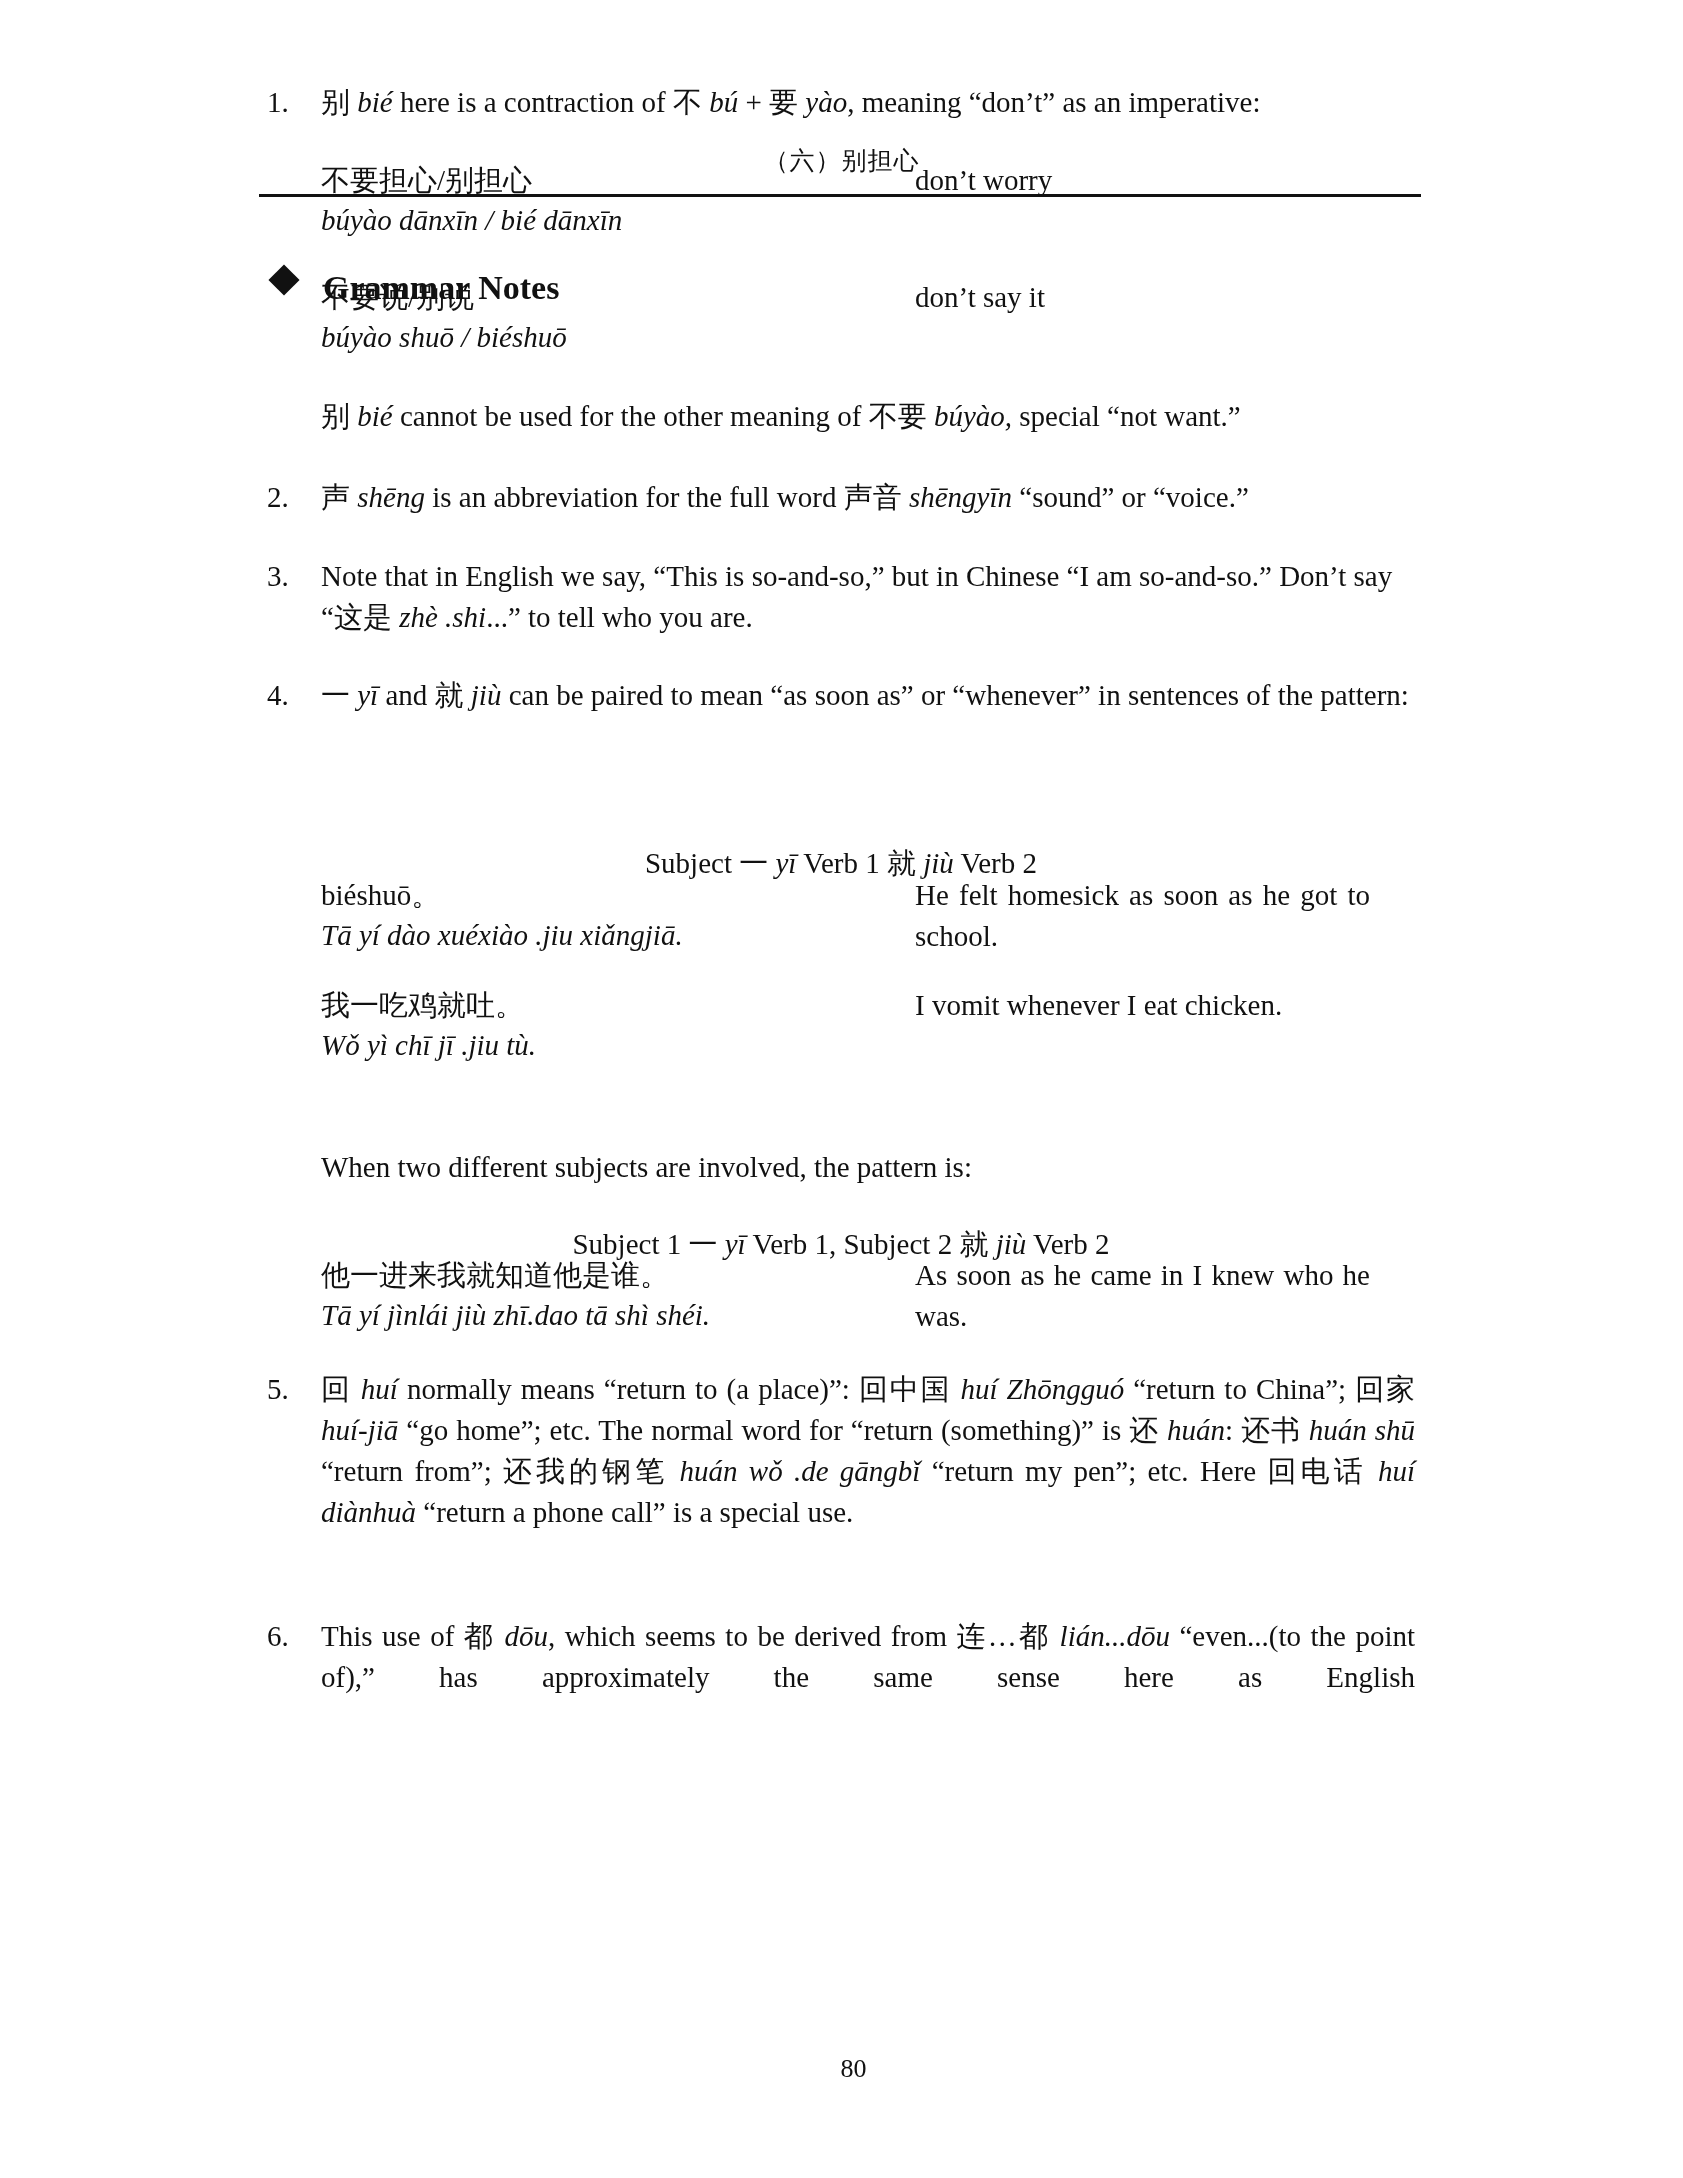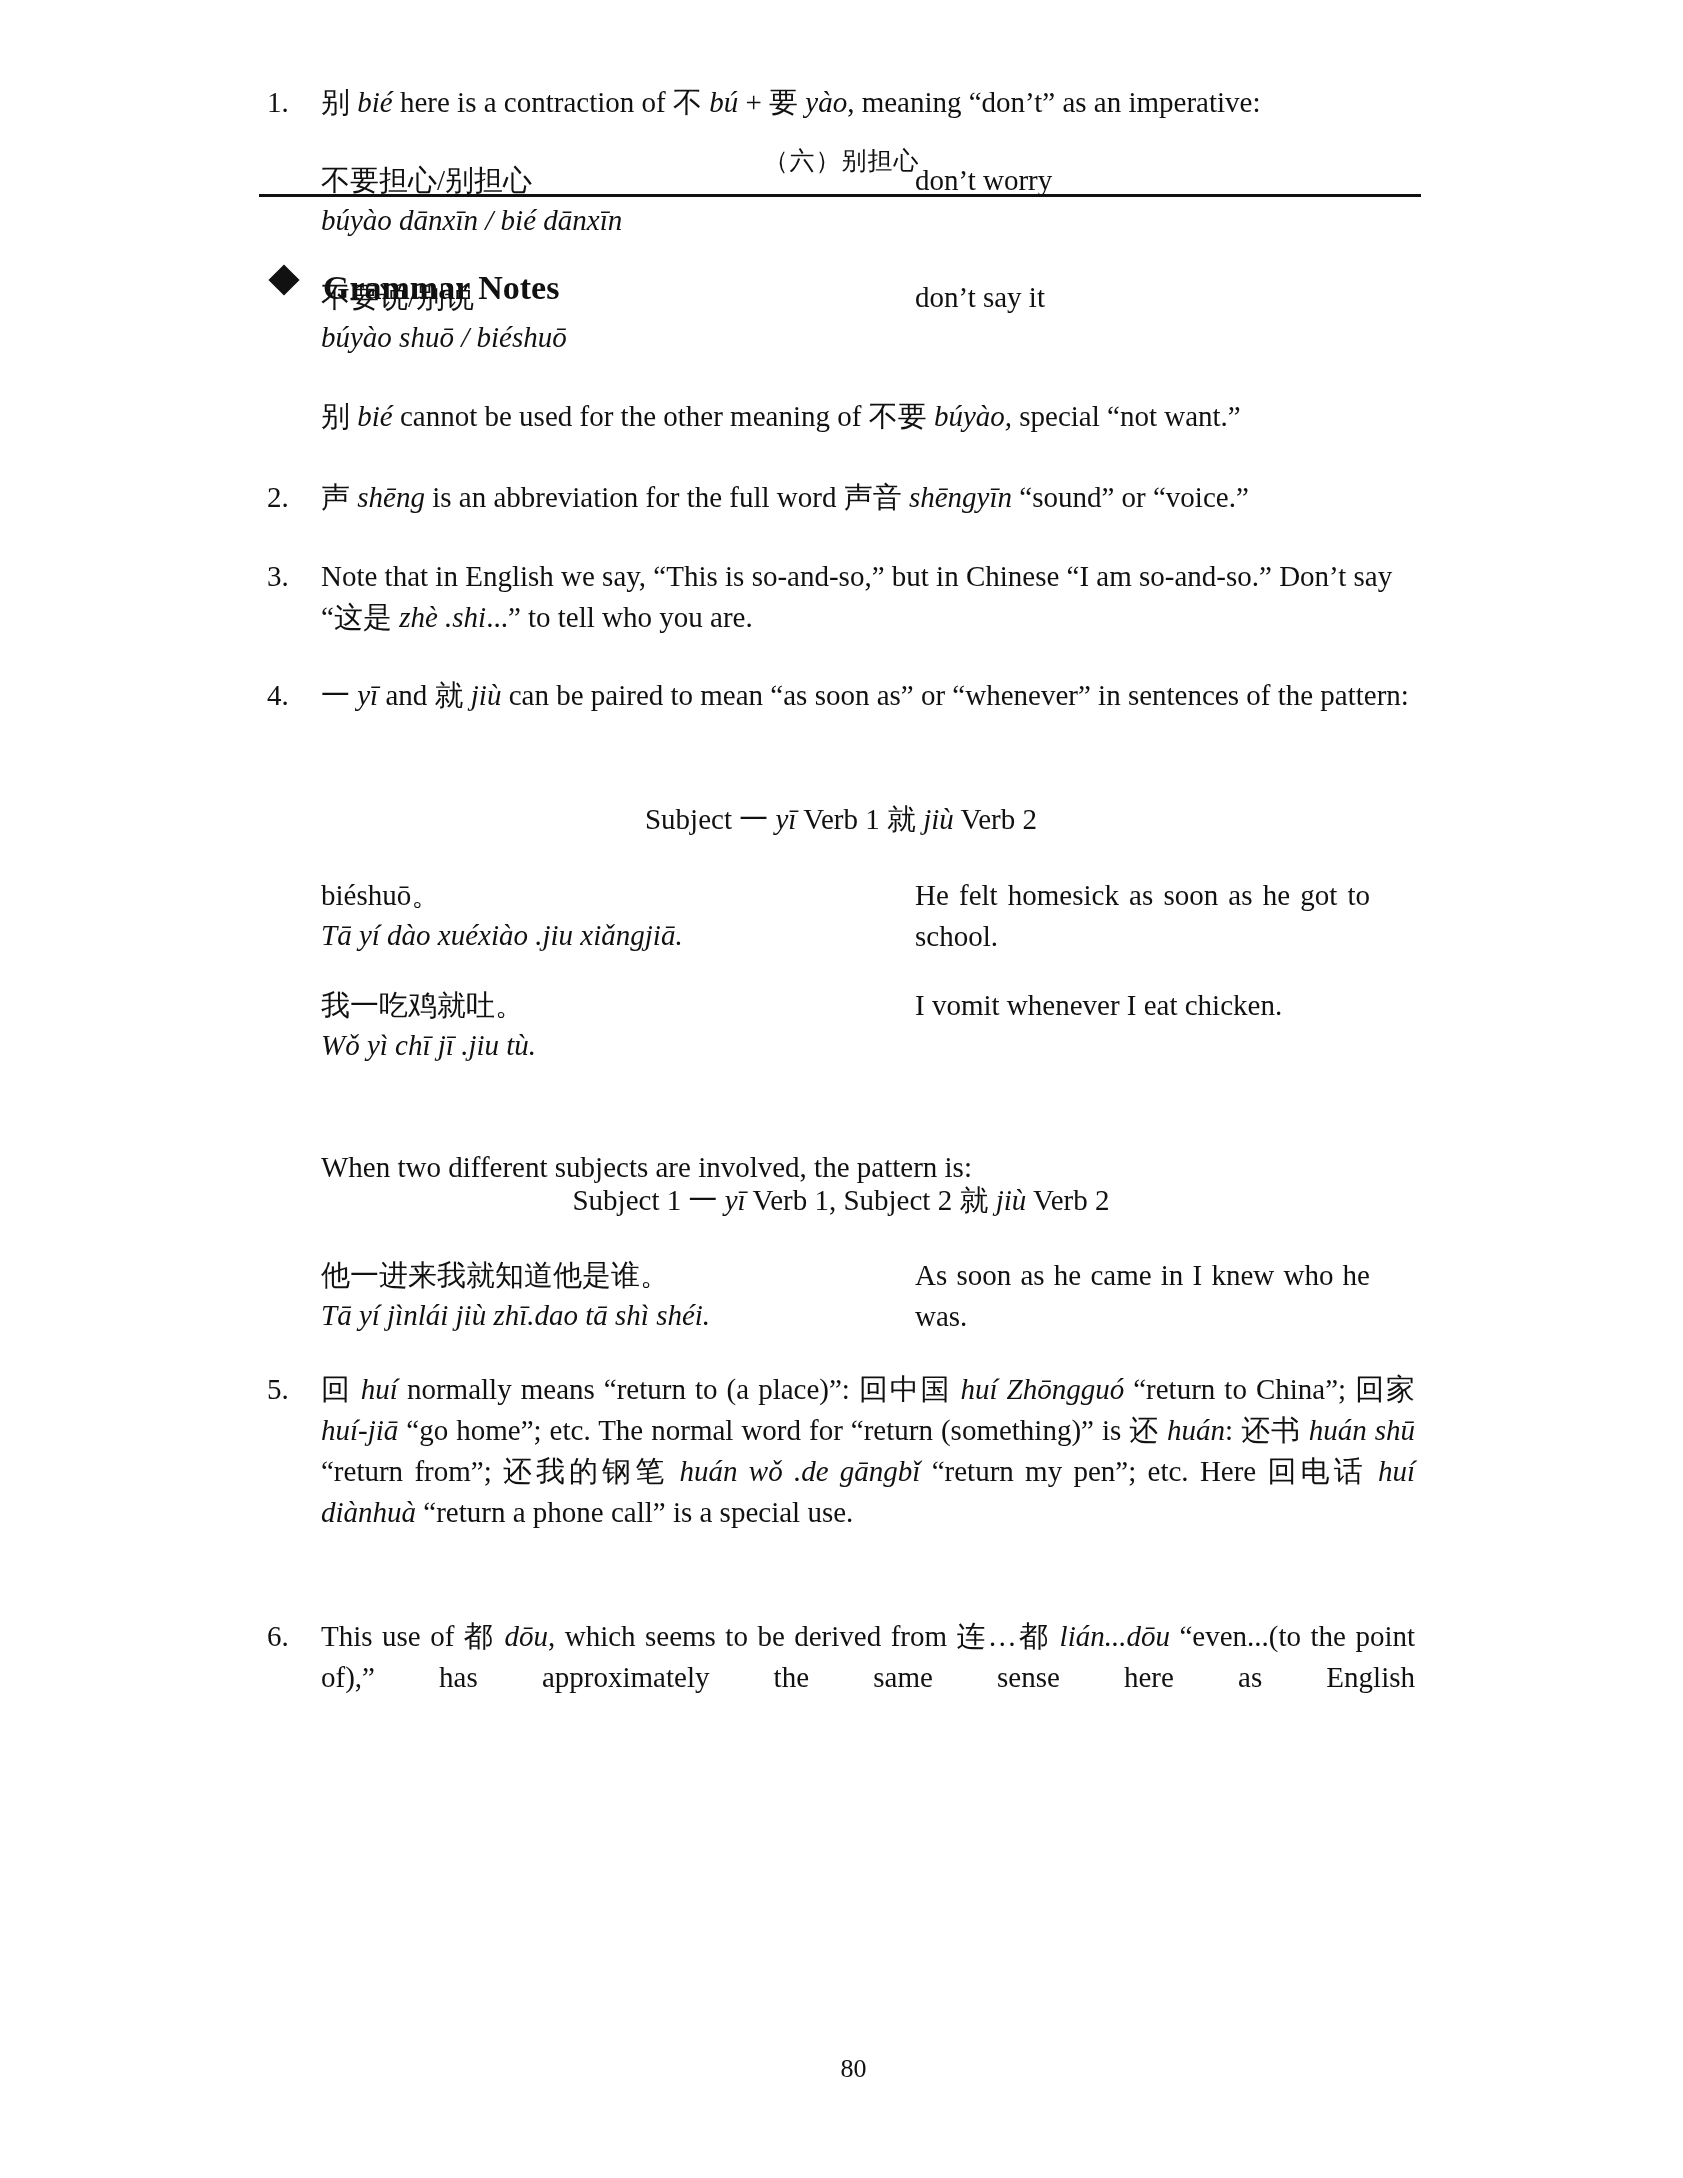--- a/index.html
+++ b/index.html
@@ -14,21 +14,21 @@
   .content { position: absolute; left: 267px; width: 1148px; font-size: 29px; line-height: 41px; }
   .item { position: absolute; left: 0; width: 1148px; }
   .num { position: absolute; left: 0; top: 0; }
   .body { margin-left: 54px; width: 1094px; }
   .justify { text-align: justify; text-align-last: left; }
   i { font-style: italic; }
   .ex { position: absolute; left: 54px; width: 1094px; }
   .ex .zh { position: absolute; left: 0; top: 0; width: 554px; }
   .ex .py { position: absolute; left: 0; top: 40px; width: 554px; font-style: italic; }
   .ex .en { position: absolute; left: 594px; top: 0; width: 455px; text-align: justify; text-align-last: left; }
-  .pattern { position: absolute; left: 0; width: 1148px; text-align: center; }
+  .pattern { position: absolute; left: 0; width: 1148px; text-align: center; margin-top: 44px; }
   .para { position: absolute; left: 54px; width: 1094px; }
   .page-num { position: absolute; top: 2054px; left: 12px; width: 1683px; text-align: center; font-size: 26px; }
 </style>
 </head>
 <body>
 
 <div class="running-head">（六）别担心</div>
 <div class="rule"></div>
 
 <div class="section-head">

